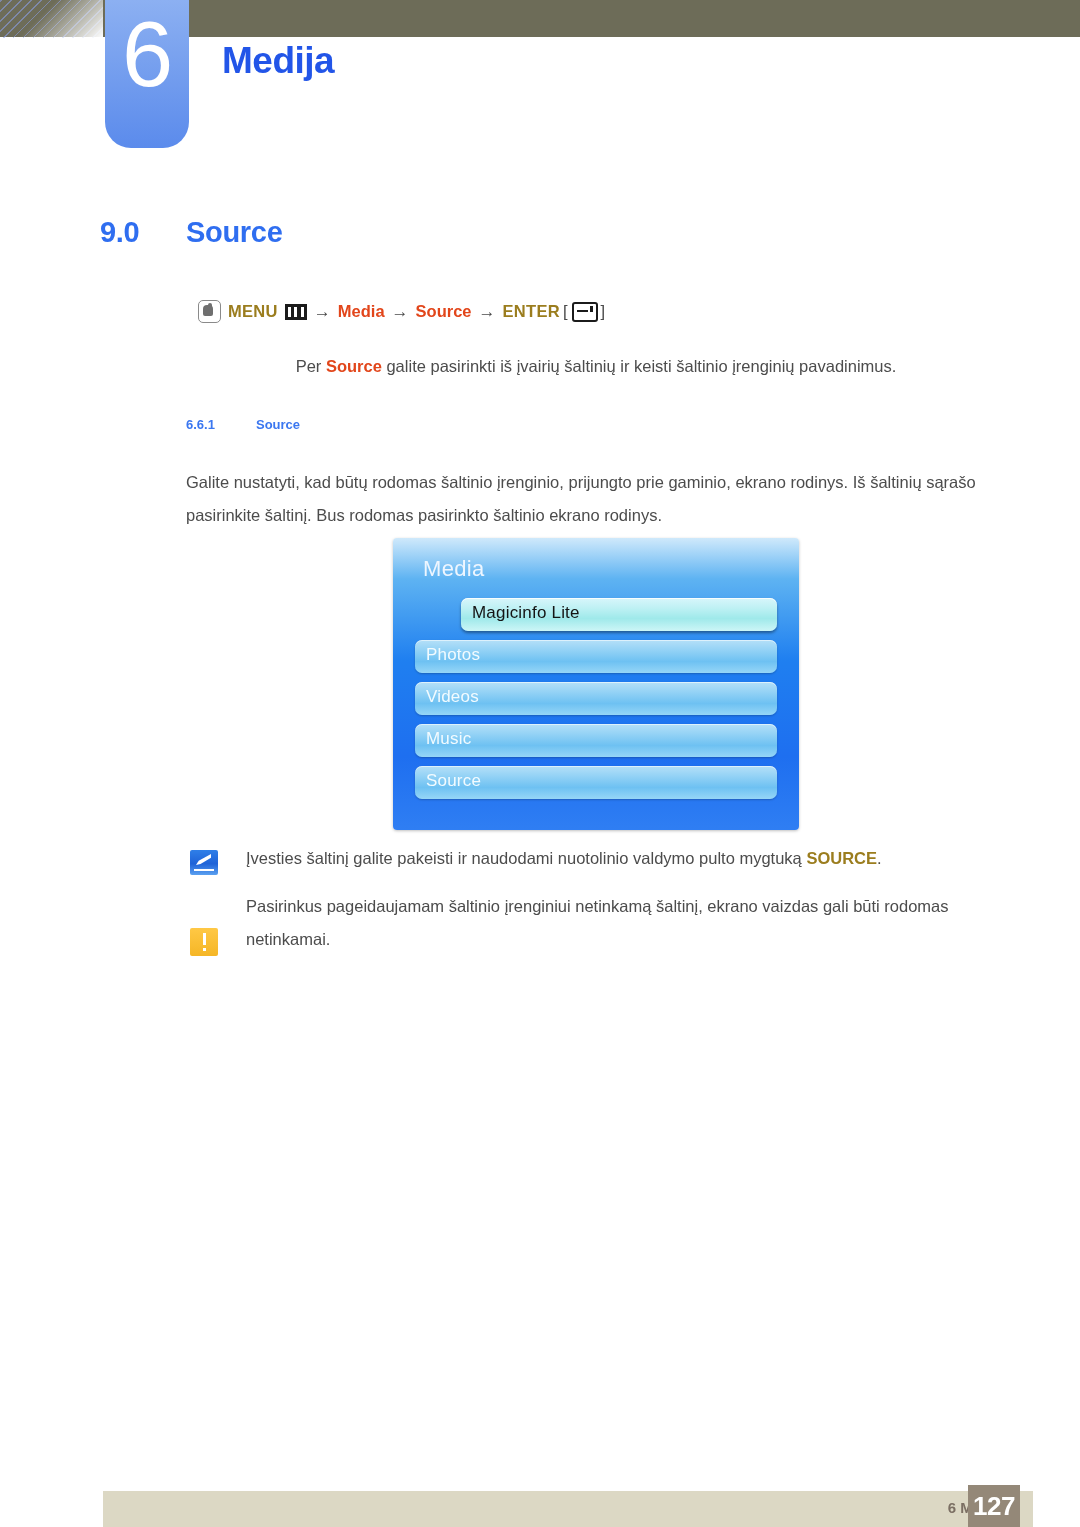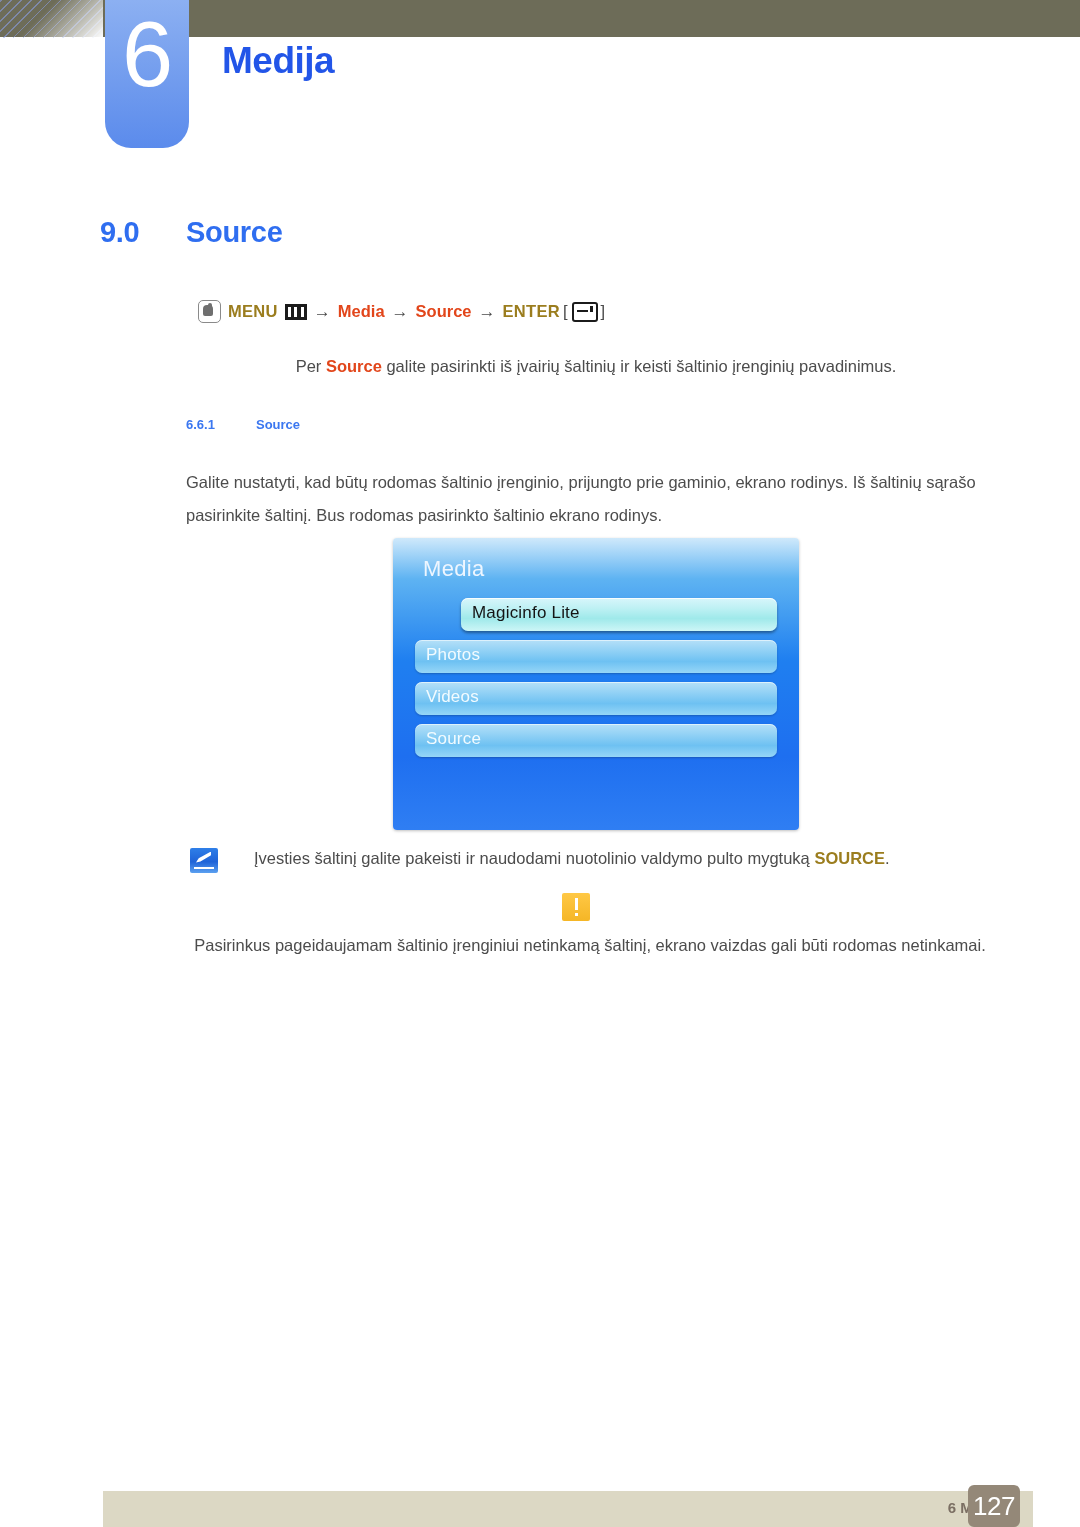--- a/index.html
+++ b/index.html
@@ -230,32 +230,32 @@
     background: linear-gradient(to bottom, #d8f6fb 0%, #bff1f4 30%, #9fe9ea 62%, #cdf6f7 100%);
     box-shadow: 0 2px 3px rgba(0,0,0,0.38), inset 0 1px 0 rgba(255,255,255,0.8);
     margin-left: 46px;
   }
   .osd-row.selected .lbl { color: #141414; }
 
   
   .note {
     position: absolute;
     display: flex;
-    align-items: center;
-    gap: 8px;
+    align-items: flex-end;
+    gap: 0;
   }
   .note-icon-wrap { width: 56px; flex: none; padding-top: 3px; }
   .note-text {
     font-size: 16.5px;
     line-height: 33px;
     color: #4c4c4c;
   }
   .note-text .hl { color: #9b7d1e; font-weight: bold; }
   .note-1 { left: 190px; top: 842px; width: 800px; }
-  .note-2 { left: 190px; top: 890px; width: 800px; flex-direction: column; }
+  .note-2 { left: 190px; top: 890px; width: 800px; }
 
   .ico-pen {
     width: 28px; height: 25px;
     background: linear-gradient(to bottom, #2f7fe8 0%, #1f63d8 55%, #5ba0f0 100%);
     border-radius: 2px;
     position: relative;
     overflow: hidden;
     display: block;
   }
   .ico-pen::before {
@@ -310,25 +310,24 @@
     font-weight: bold;
     color: #7b6f63;
   }
   .footer-page {
     position: absolute;
     left: 968px; top: 1485px;
     width: 52px; height: 42px;
     background: #948878;
     color: #ffffff;
     font-size: 26px;
-    font-weight: normal;
+    font-weight: bold;
     text-align: center;
     line-height: 42px;
     letter-spacing: -0.5px;
-    border-radius: 6px;
   }
 </style>
 </head>
 <body>
 
 <div class="header-bar"></div>
 <div class="hatch"></div>
 <div class="hatch-fade"></div>
 
 <div class="chapter-tab">
@@ -375,20 +374,23 @@
     <div class="osd-row selected">
       <span class="lbl">Magicinfo Lite</span>
     </div>
     <div class="osd-row">
       <span class="lbl">Photos</span>
     </div>
     <div class="osd-row">
       <span class="lbl">Videos</span>
     </div>
     <div class="osd-row">
+      <span class="lbl">Music</span>
+    </div>
+    <div class="osd-row">
       <span class="lbl">Source</span>
     </div>
   </div>
 </div>
 
 <div class="note note-1">
   <div class="note-icon-wrap">
     <span class="ico-pen"></span>
   </div>
   <div class="note-text">

